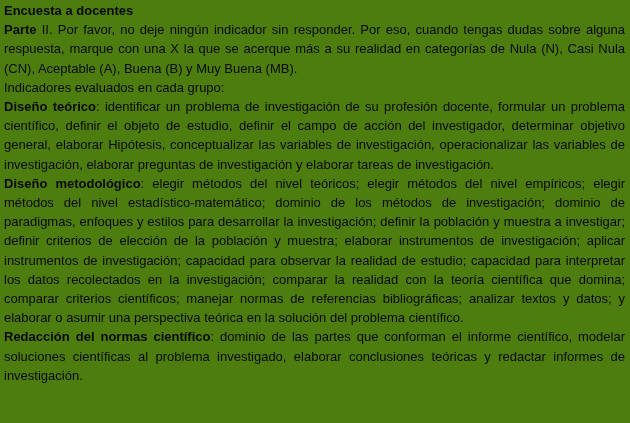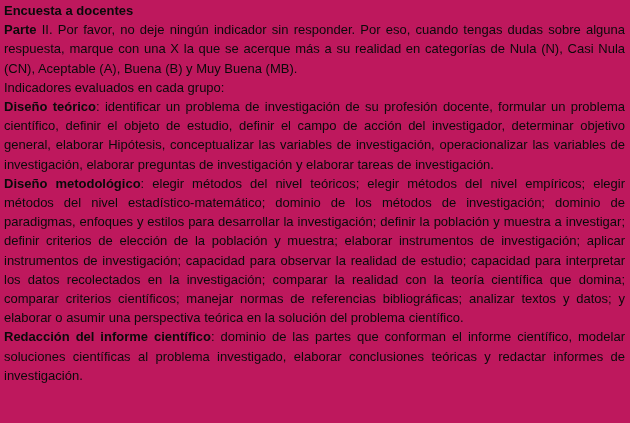--- a/index.html
+++ b/index.html
@@ -4,21 +4,21 @@
 <style>
   html, body {
     margin: 0;
     padding: 0;
     background: #ffffff;
   }
   .page {
     width: 630px;
     height: 423px;
     box-sizing: border-box;
-    background: #be185d;
+    background: #4d7c0f;
     padding: 1px 5px 0 4px;
     overflow: hidden;
     font-family: "Liberation Sans", "DejaVu Sans", sans-serif;
     font-size: 13px;
     line-height: 19.2px;
     color: #0a0a0a;
     -webkit-font-smoothing: antialiased;
   }
   .doc-title {
     font-weight: 700;
@@ -42,15 +42,15 @@
   <div class="doc-title">Encuesta a docentes</div>
 
   <p class="para"><span class="lead">Parte</span><span> II. Por favor, no deje ningún indicador sin responder. Por eso, cuando tengas dudas sobre alguna respuesta, marque con una X la que se acerque más a su realidad en categorías de Nula (N), Casi Nula (CN), Aceptable (A), Buena (B) y Muy Buena (MB).</span></p>
 
   <p class="para"><span>Indicadores evaluados en cada grupo:</span></p>
 
   <p class="para"><span class="lead">Diseño teórico</span><span>: identificar un problema de investigación de su profesión docente, formular un problema científico, definir el objeto de estudio, definir el campo de acción del investigador, determinar objetivo general, elaborar Hipótesis, conceptualizar las variables de investigación, operacionalizar las variables de investigación, elaborar preguntas de investigación y elaborar tareas de investigación.</span></p>
 
   <p class="para"><span class="lead">Diseño metodológico</span><span>: elegir métodos del nivel teóricos; elegir métodos del nivel empíricos; elegir métodos del nivel estadístico-matemático; dominio de los métodos de investigación; dominio de paradigmas, enfoques y estilos para desarrollar la investigación; definir la población y muestra a investigar; definir criterios de elección de la población y muestra; elaborar instrumentos de investigación; aplicar instrumentos de investigación; capacidad para observar la realidad de estudio; capacidad para interpretar los datos recolectados en la investigación; comparar la realidad con la teoría científica que domina; comparar criterios científicos; manejar normas de referencias bibliográficas; analizar textos y datos; y elaborar o asumir una perspectiva teórica en la solución del problema científico.</span></p>
 
-  <p class="para"><span class="lead">Redacción del informe científico</span><span>: dominio de las partes que conforman el informe científico, modelar soluciones científicas al problema investigado, elaborar conclusiones teóricas y redactar informes de investigación.</span></p>
+  <p class="para"><span class="lead">Redacción del normas científico</span><span>: dominio de las partes que conforman el informe científico, modelar soluciones científicas al problema investigado, elaborar conclusiones teóricas y redactar informes de investigación.</span></p>
 
 </div>
 
 </body></html>

